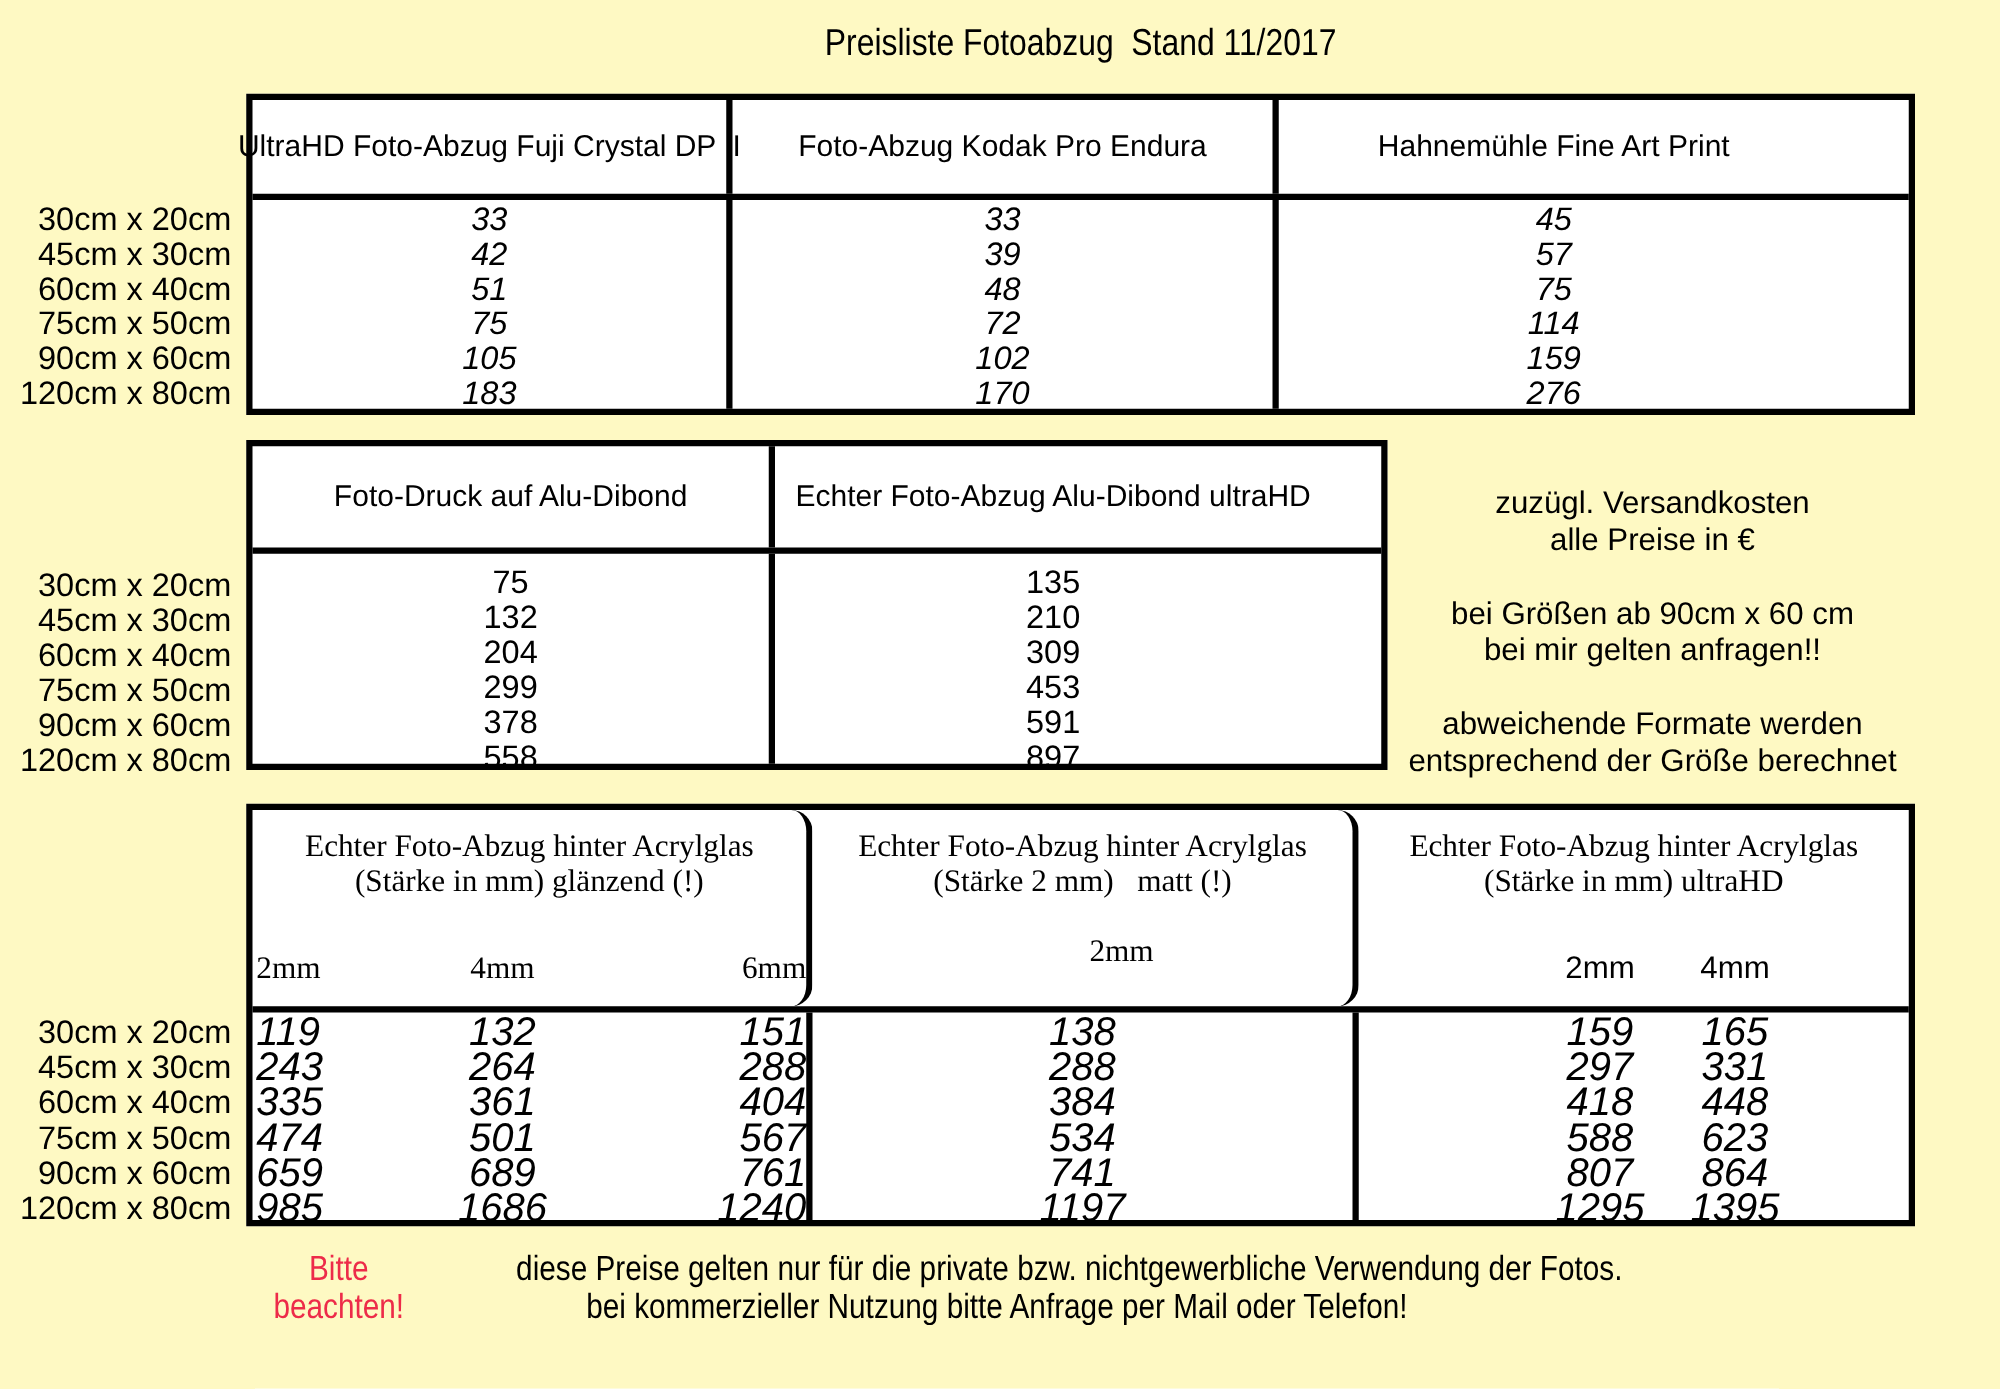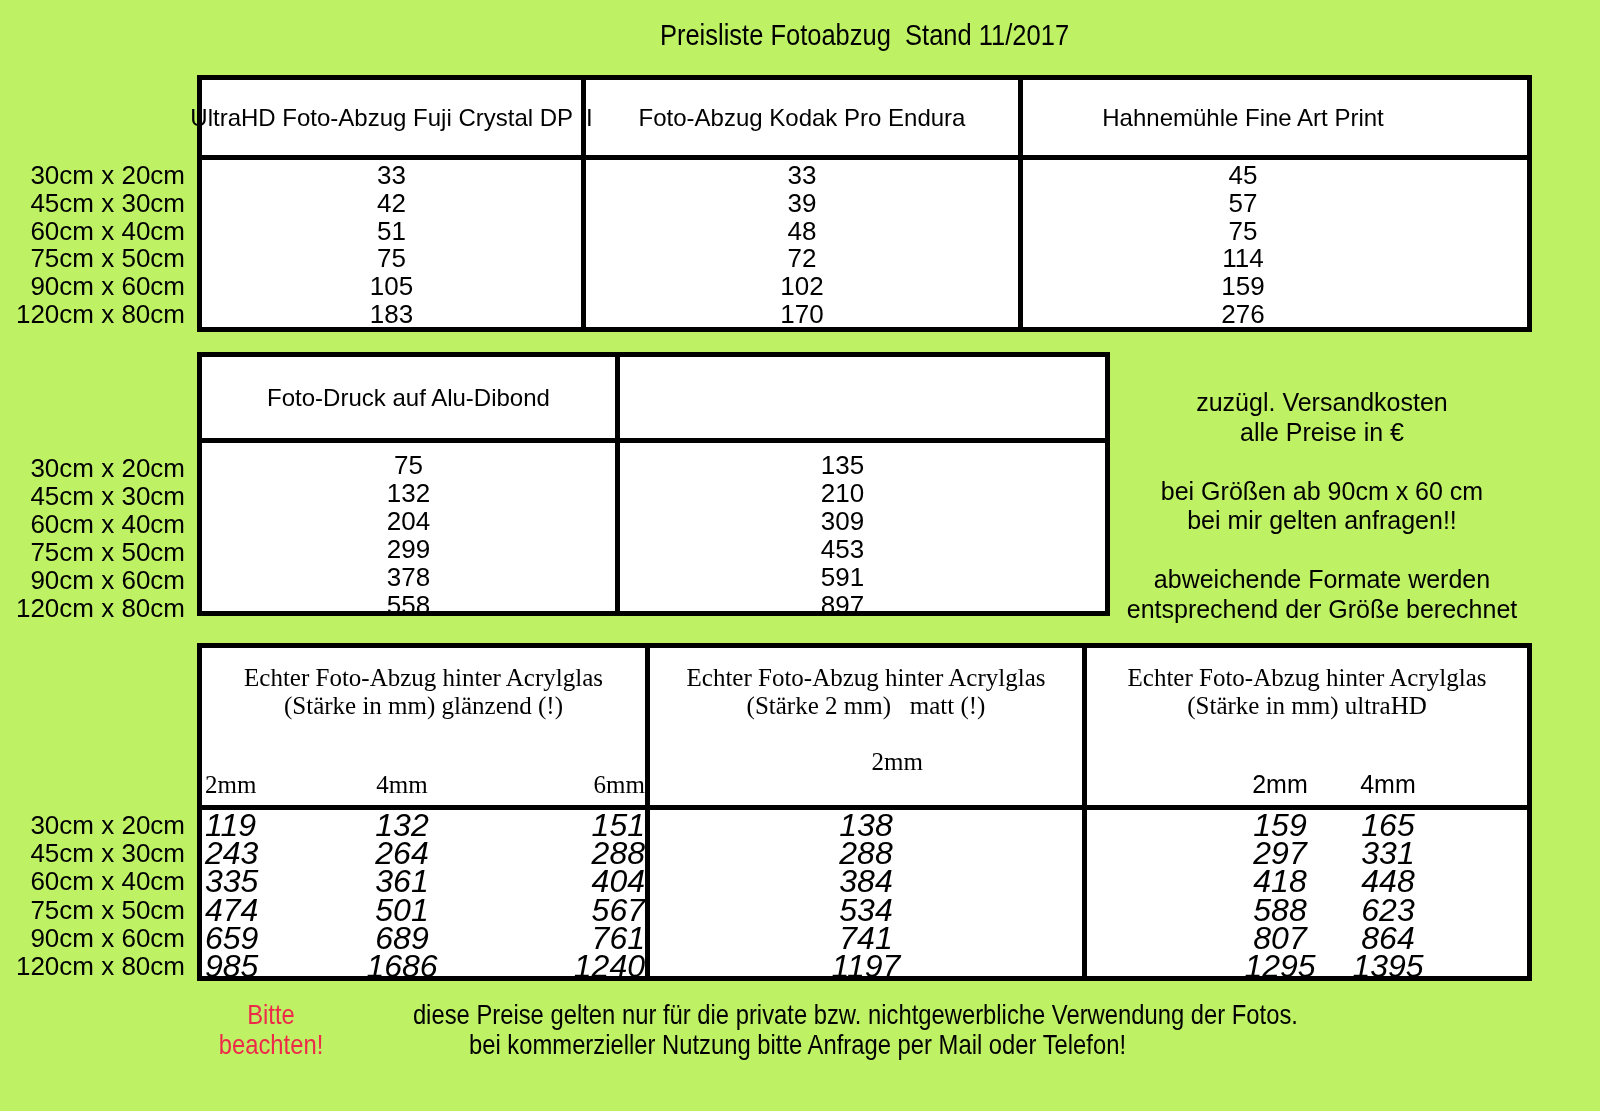--- a/index.html
+++ b/index.html
@@ -1,16 +1,16 @@
 <!DOCTYPE html>
 <html><head>
 <meta charset="utf-8">
 <style>
   html,body{margin:0;padding:0;background:#fff;}
-  .page{position:relative;width:1600px;height:1111px;background:#bef264;overflow:hidden;
+  .page{position:relative;width:1600px;height:1111px;background:#fef9c3;overflow:hidden;
         font-family:"Liberation Sans","DejaVu Sans",sans-serif;color:#000;}
 
   .page-title{position:absolute;left:197px;top:18px;width:1335px;text-align:center;
       font-size:30px;white-space:pre;transform:scaleX(0.85);transform-origin:center center;}
 
   
   .row-labels{position:absolute;left:0;width:185px;text-align:right;font-size:26px;}
   .row-labels.g1{top:162px;line-height:27.8px;}
   .row-labels.g2{top:454px;line-height:28px;}
   .row-labels.g3{top:811px;line-height:28.2px;}
@@ -22,21 +22,21 @@
             text-align:center;font-size:24px;white-space:pre;}
   .pt-hcell.bR{border-right:5px solid #000;}
   .pt-body{display:flex;}
   .pt-bcol{box-sizing:border-box;}
   .pt-bcol.bR{border-right:5px solid #000;}
   .num-row{text-align:center;font-size:26px;}
 
   
   #table1{left:197px;top:75px;width:1335px;height:257px;}
   #table1 .pt-header{height:80px;}
-  #table1 .pt-body{height:167px;}
+  #table1 .pt-body{height:167px;font-style:italic;}
   #table1 .c1{width:384px;} #table1 .c2{width:437px;} #table1 .c3{width:440px;}
   #table1 .num-row{line-height:27.8px;}
   #table1 .pt-bcol{padding-top:2px;}
 
   
   #table2{left:197px;top:352px;width:913px;height:264px;}
   #table2 .pt-header{height:86px;}
   #table2 .pt-body{height:168px;}
   #table2 .c1{width:418px;} #table2 .c2{width:445px;}
   #table2 .num-row{line-height:28px;}
@@ -46,21 +46,21 @@
   .side-notes{position:absolute;left:1112px;top:388px;width:420px;text-align:center;
               font-size:25px;line-height:29.5px;}
   .note-line{min-height:29.5px;}
 
   
   #table3{left:197px;top:643px;width:1335px;height:338px;}
   #table3 .pt-header{height:162px;}
   #table3 .pt-body{height:170px;}
   #table3 .c1{width:448px;} #table3 .c2{width:437px;} #table3 .c3{width:440px;}
   #table3 .pt-hcell{flex-direction:column;align-items:stretch;justify-content:flex-start;
-                    padding-top:16px;padding-bottom:6px;}
+                    padding-top:16px;padding-bottom:16px;border-radius:17px;}
   .t3-title{font-family:"Liberation Serif","DejaVu Serif",serif;font-size:25px;
             line-height:28px;text-align:center;white-space:pre;}
   .mm-row{margin-top:auto;}
   .mm-serif{font-family:"Liberation Serif","DejaVu Serif",serif;font-size:25px;}
   .mm-sans{font-size:25px;}
   .t3-grid{display:grid;grid-template-columns:80px 240px 123px;}
   .t3-grid .gc1{text-align:left;padding-left:3px;}
   .t3-grid .gc2{text-align:center;}
   .t3-grid .gc3{text-align:right;}
   .t3-pair{display:flex;padding-left:139px;}
@@ -131,20 +131,21 @@
     <div class="size-label">45cm x 30cm</div>
     <div class="size-label">60cm x 40cm</div>
     <div class="size-label">75cm x 50cm</div>
     <div class="size-label">90cm x 60cm</div>
     <div class="size-label">120cm x 80cm</div>
   </div>
 
   <div class="price-table" id="table2">
     <div class="pt-header">
       <div class="pt-hcell c1 bR">Foto-Druck auf Alu-Dibond</div>
+      <div class="pt-hcell c2">Echter Foto-Abzug Alu-Dibond ultraHD</div>
     </div>
     <div class="pt-body">
       <div class="pt-bcol c1 bR">
         <div class="num-row">75</div>
         <div class="num-row">132</div>
         <div class="num-row">204</div>
         <div class="num-row">299</div>
         <div class="num-row">378</div>
         <div class="num-row">558</div>
       </div>

